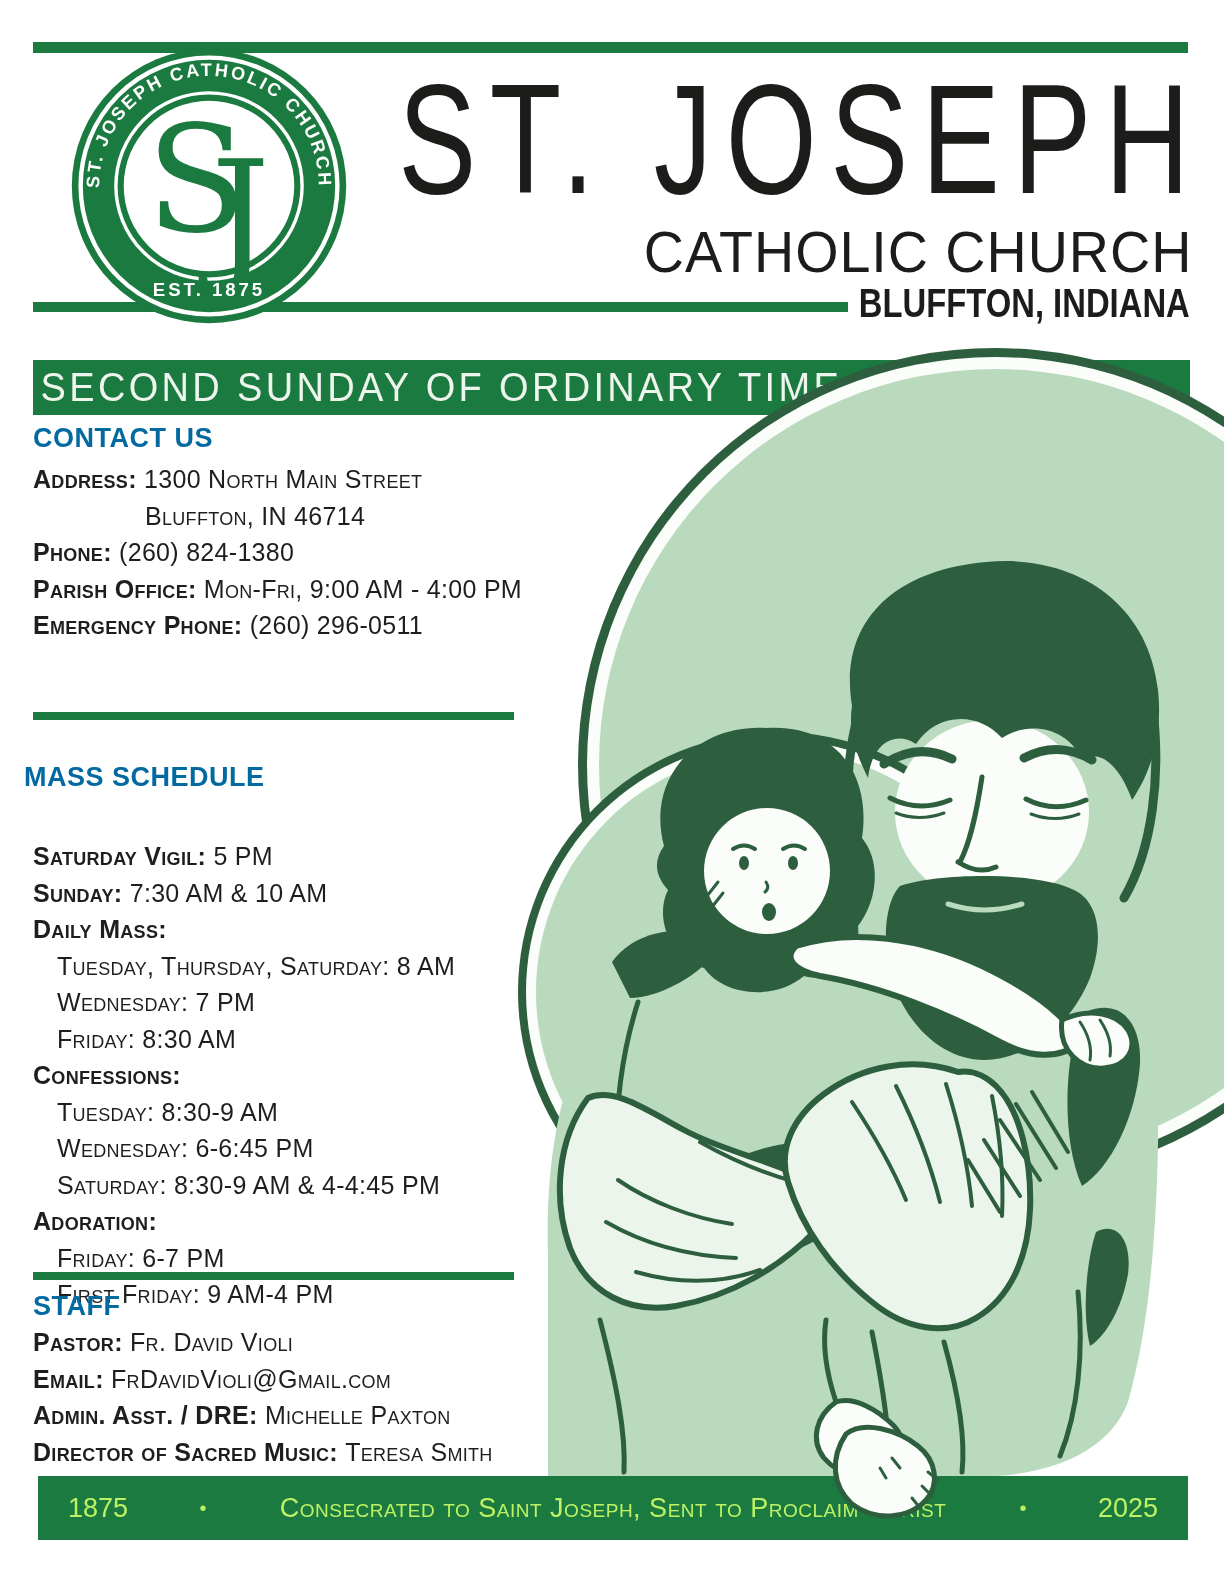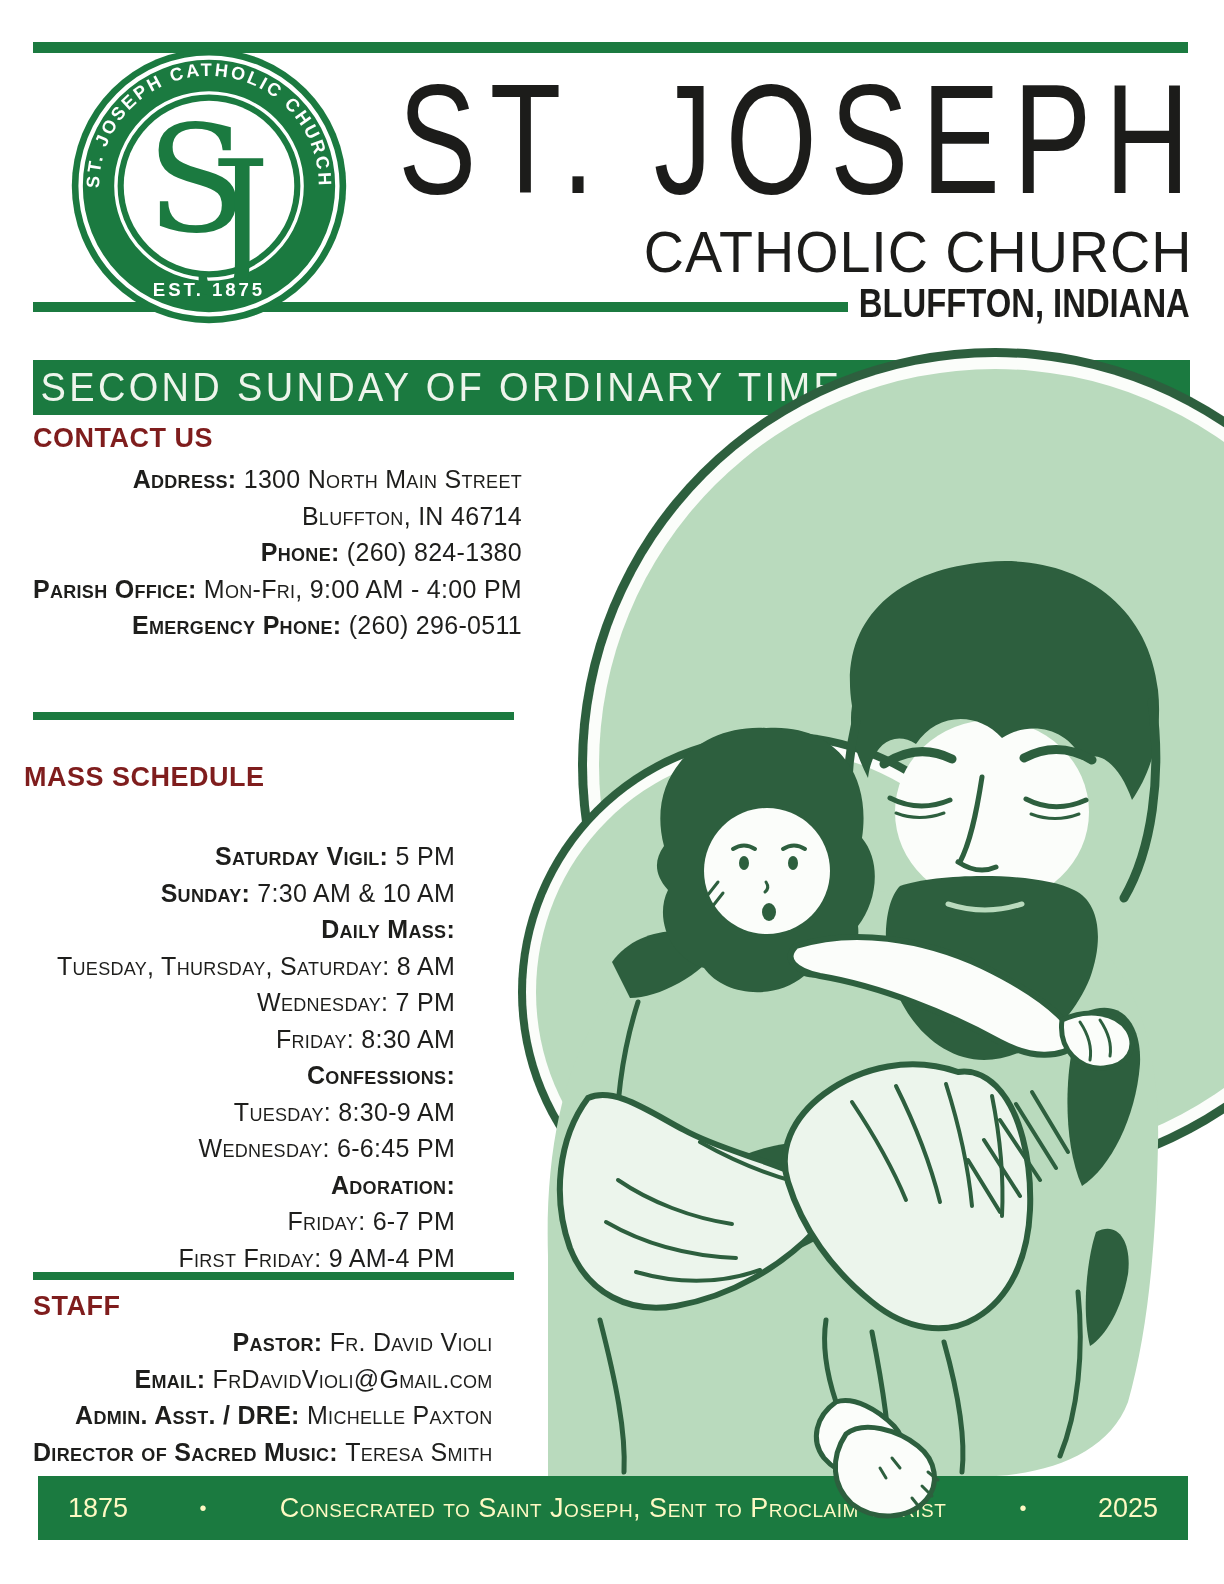--- a/index.html
+++ b/index.html
@@ -28,33 +28,33 @@
   
   .feast-banner{
     left:33px;top:360px;width:1157px;height:55px;background:#1b7a40;z-index:1;
     color:#eef5ec;line-height:55px;white-space:nowrap;
   }
   .feast-banner span{
     display:inline-block;padding-left:8px;font-size:40px;letter-spacing:3.5px;
     transform:scaleX(0.95);transform-origin:left center;
   }
   
-  .section-heading{font-size:27px;font-weight:bold;line-height:1;color:#7f1d1d;letter-spacing:0.5px;z-index:3;}
-  .lines{z-index:3;text-align:right;}
+  .section-heading{font-size:27px;font-weight:bold;line-height:1;color:#0369a1;letter-spacing:0.5px;z-index:3;}
+  .lines{z-index:3;}
   .line{height:36.5px;line-height:36.5px;font-size:25px;font-variant:small-caps;
         letter-spacing:0.3px;white-space:nowrap;color:#1e1e1c;}
   .line .lbl{font-weight:bold;}
   .line.indent{padding-left:24px;}
   .line.indent2{padding-left:112px;}
   .divider{left:33px;width:481px;height:8px;background:#1b7a40;z-index:3;}
   
   .footer-bar{
     left:38px;top:1476px;width:1150px;height:64px;background:#1b7a40;z-index:1;
     display:grid;grid-template-columns:120px 90px 1fr 90px 120px;align-items:center;
-    color:#fef9c3;font-size:27px;
+    color:#bef264;font-size:27px;
   }
   .footer-bar .cell{text-align:center;white-space:nowrap;}
   .footer-bar .motto{font-variant:small-caps;letter-spacing:0.5px;}
   .footer-bar .bullet{font-size:20px;}
   
   .illus{left:500px;top:330px;width:724px;height:1200px;z-index:2;pointer-events:none;}
 </style>
 </head>
 <body>
 
@@ -105,20 +105,21 @@
 
   <div class="line"><span class="lbl">Saturday Vigil: </span><span class="val">5 PM</span></div>
       <div class="line"><span class="lbl">Sunday: </span><span class="val">7:30 AM &amp; 10 AM</span></div>
       <div class="line"><span class="lbl">Daily Mass:</span><span class="val"></span></div>
       <div class="line indent"><span class="lbl"></span><span class="val">Tuesday, Thursday, Saturday: 8 AM</span></div>
       <div class="line indent"><span class="lbl"></span><span class="val">Wednesday: 7 PM</span></div>
       <div class="line indent"><span class="lbl"></span><span class="val">Friday: 8:30 AM</span></div>
       <div class="line"><span class="lbl">Confessions:</span><span class="val"></span></div>
       <div class="line indent"><span class="lbl"></span><span class="val">Tuesday: 8:30-9 AM</span></div>
       <div class="line indent"><span class="lbl"></span><span class="val">Wednesday: 6-6:45 PM</span></div>
+      <div class="line indent"><span class="lbl"></span><span class="val">Saturday: 8:30-9 AM &amp; 4-4:45 PM</span></div>
       <div class="line"><span class="lbl">Adoration:</span><span class="val"></span></div>
       <div class="line indent"><span class="lbl"></span><span class="val">Friday: 6-7 PM</span></div>
       <div class="line indent"><span class="lbl"></span><span class="val">First Friday: 9 AM-4 PM</span></div>
     </div>
   <div class="abs divider" style="top:1272px;"></div>
 
   <div class="abs section-heading" style="left:33px;top:1293px;">STAFF</div>
   <div class="abs lines" style="left:33px;top:1324px;">
 
   <div class="line"><span class="lbl">Pastor: </span><span class="val">Fr. David Violi</span></div>

